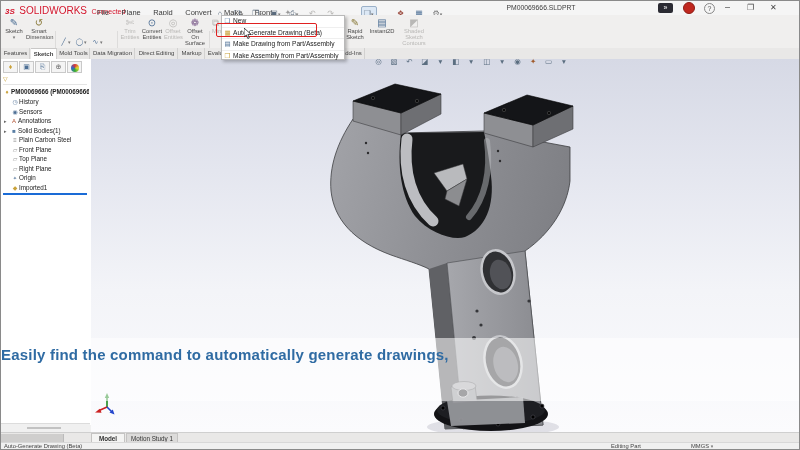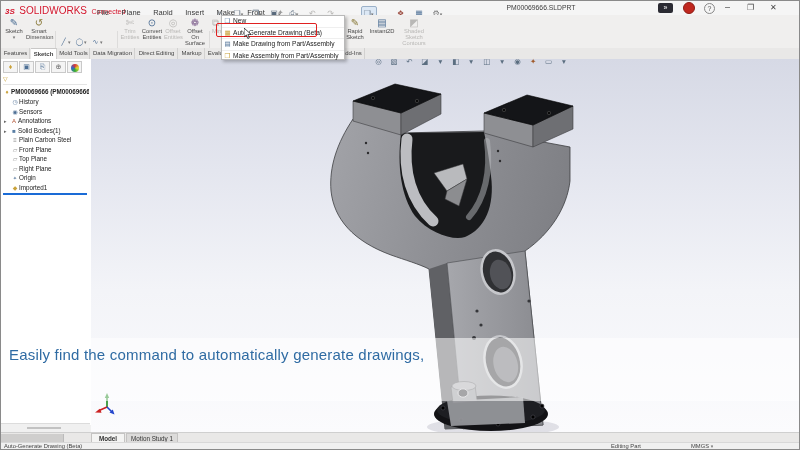--- a/index.html
+++ b/index.html
@@ -31,21 +31,21 @@
   .ticon{display:inline-block;width:8px;text-align:center;font-size:6px;color:#4d6f95;}
   .tarrow{display:inline-block;width:6px;font-size:5px;color:#666;}
   
   #viewport{left:90px;top:58px;width:710px;height:373px;background:linear-gradient(180deg,#d6d9e5 0%,#e4e6ef 30%,#f3f4f8 62%,#fbfbfd 100%);}
   
   #filemenu{left:220px;top:14px;width:122px;height:43px;background:#ffffff;border:1px solid #b9b9b9;box-shadow:2px 2px 3px rgba(0,0,0,.25);z-index:50;}
   .mitem{height:10.5px;line-height:10.5px;font-size:6.6px;color:#222;white-space:nowrap;border-bottom:1px solid #efefef;}
   .micon{display:inline-block;width:11px;text-align:center;font-size:6.5px;}
   
   #band{left:0;top:337px;width:800px;height:63px;background:rgba(255,255,255,.55);z-index:30;}
-  #caption{left:8px;top:344px;z-index:31;font-size:15px;font-weight:400;line-height:19.5px;letter-spacing:.2px;}
+  #caption{left:0;top:344px;z-index:31;font-size:15px;font-weight:700;line-height:19.5px;letter-spacing:.2px;}
   
   #bottomtabs{left:0;top:431px;width:800px;height:10px;background:#e9e8e7;border-top:1px solid #cfcfcf;}
   .btab{font-size:6.3px;line-height:10px;text-align:center;background:#dcdbda;border:1px solid #c4c3c2;border-bottom:none;box-sizing:border-box;}
   .btab.active{background:#f4f4f3;font-weight:bold;}
   #statusbar{left:0;top:441px;width:800px;height:6.5px;background:#f0f0f0;border-top:1px solid #d8d8d8;font-size:5.8px;color:#444;line-height:6.5px;}
   #navystrip{left:0;top:447.5px;width:800px;height:2.5px;}
   svg{display:block;}
 </style>
 </head>
 <body>
@@ -55,21 +55,21 @@
   <div class="a" id="titlebar">
     <div class="a nowrap" style="left:4px;top:1px;height:13px;line-height:13px;">
       <span style="color:#d4162c;font-weight:bold;font-style:italic;font-size:8px;">3S</span>
       <span style="color:#d4162c;font-weight:normal;font-size:10px;">SOLIDWORKS</span>
       <span style="color:#d4162c;font-size:7px;">Connected</span>
     </div>
     <div class="a nowrap" style="left:92px;top:0;">
       <span class="menu-item">File</span>
       <span class="menu-item">Plane</span>
       <span class="menu-item">Rapid</span>
-      <span class="menu-item">Insert</span>
+      <span class="menu-item">Convert</span>
       <span class="menu-item">Make</span>
       <span class="menu-item">Front</span>
       <span class="menu-item" style="color:#999;">✦</span>
     </div>
     <div class="a nowrap" style="left:212px;top:0.5px;">
       <span class="qat">⌂</span>
       <span class="qat"><span>❏</span><span class="caret">▾</span></span>
       <span class="qat"><span>❐</span><span class="caret">▾</span></span>
       <span class="qat"><span>▣</span><span class="caret">▾</span></span>
       <span class="qat"><span>⎙</span><span class="caret">▾</span></span>

